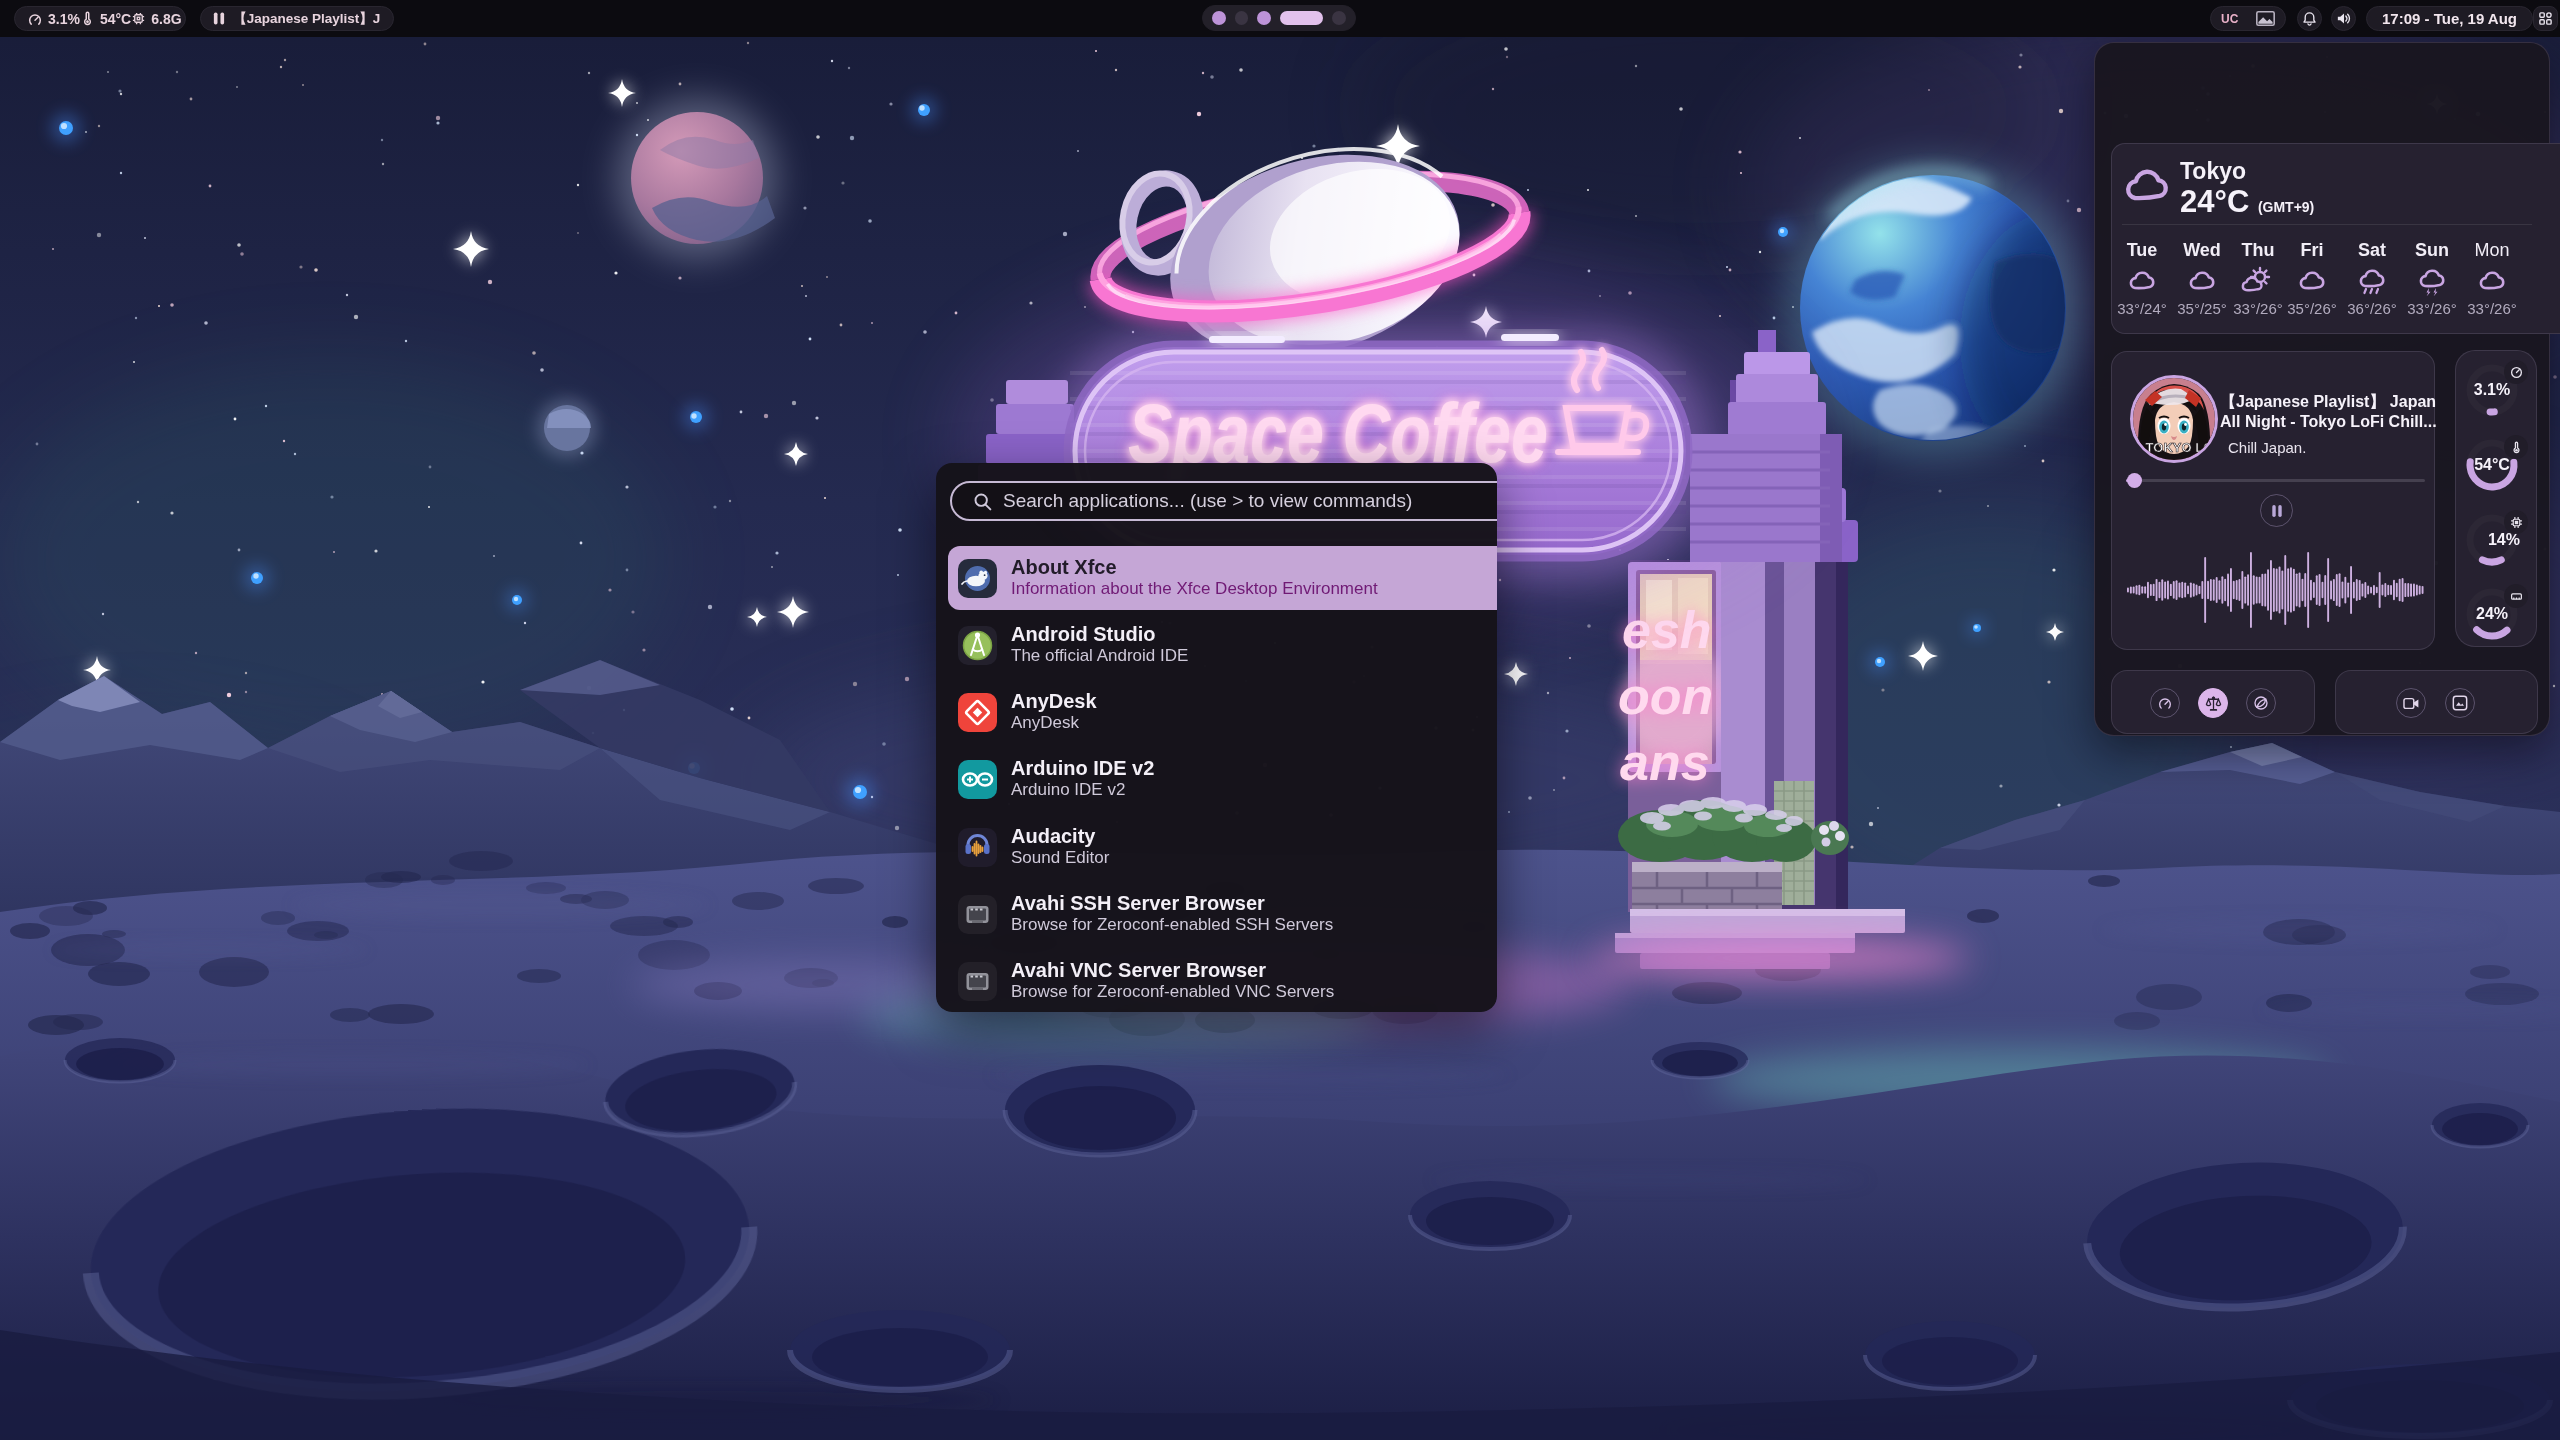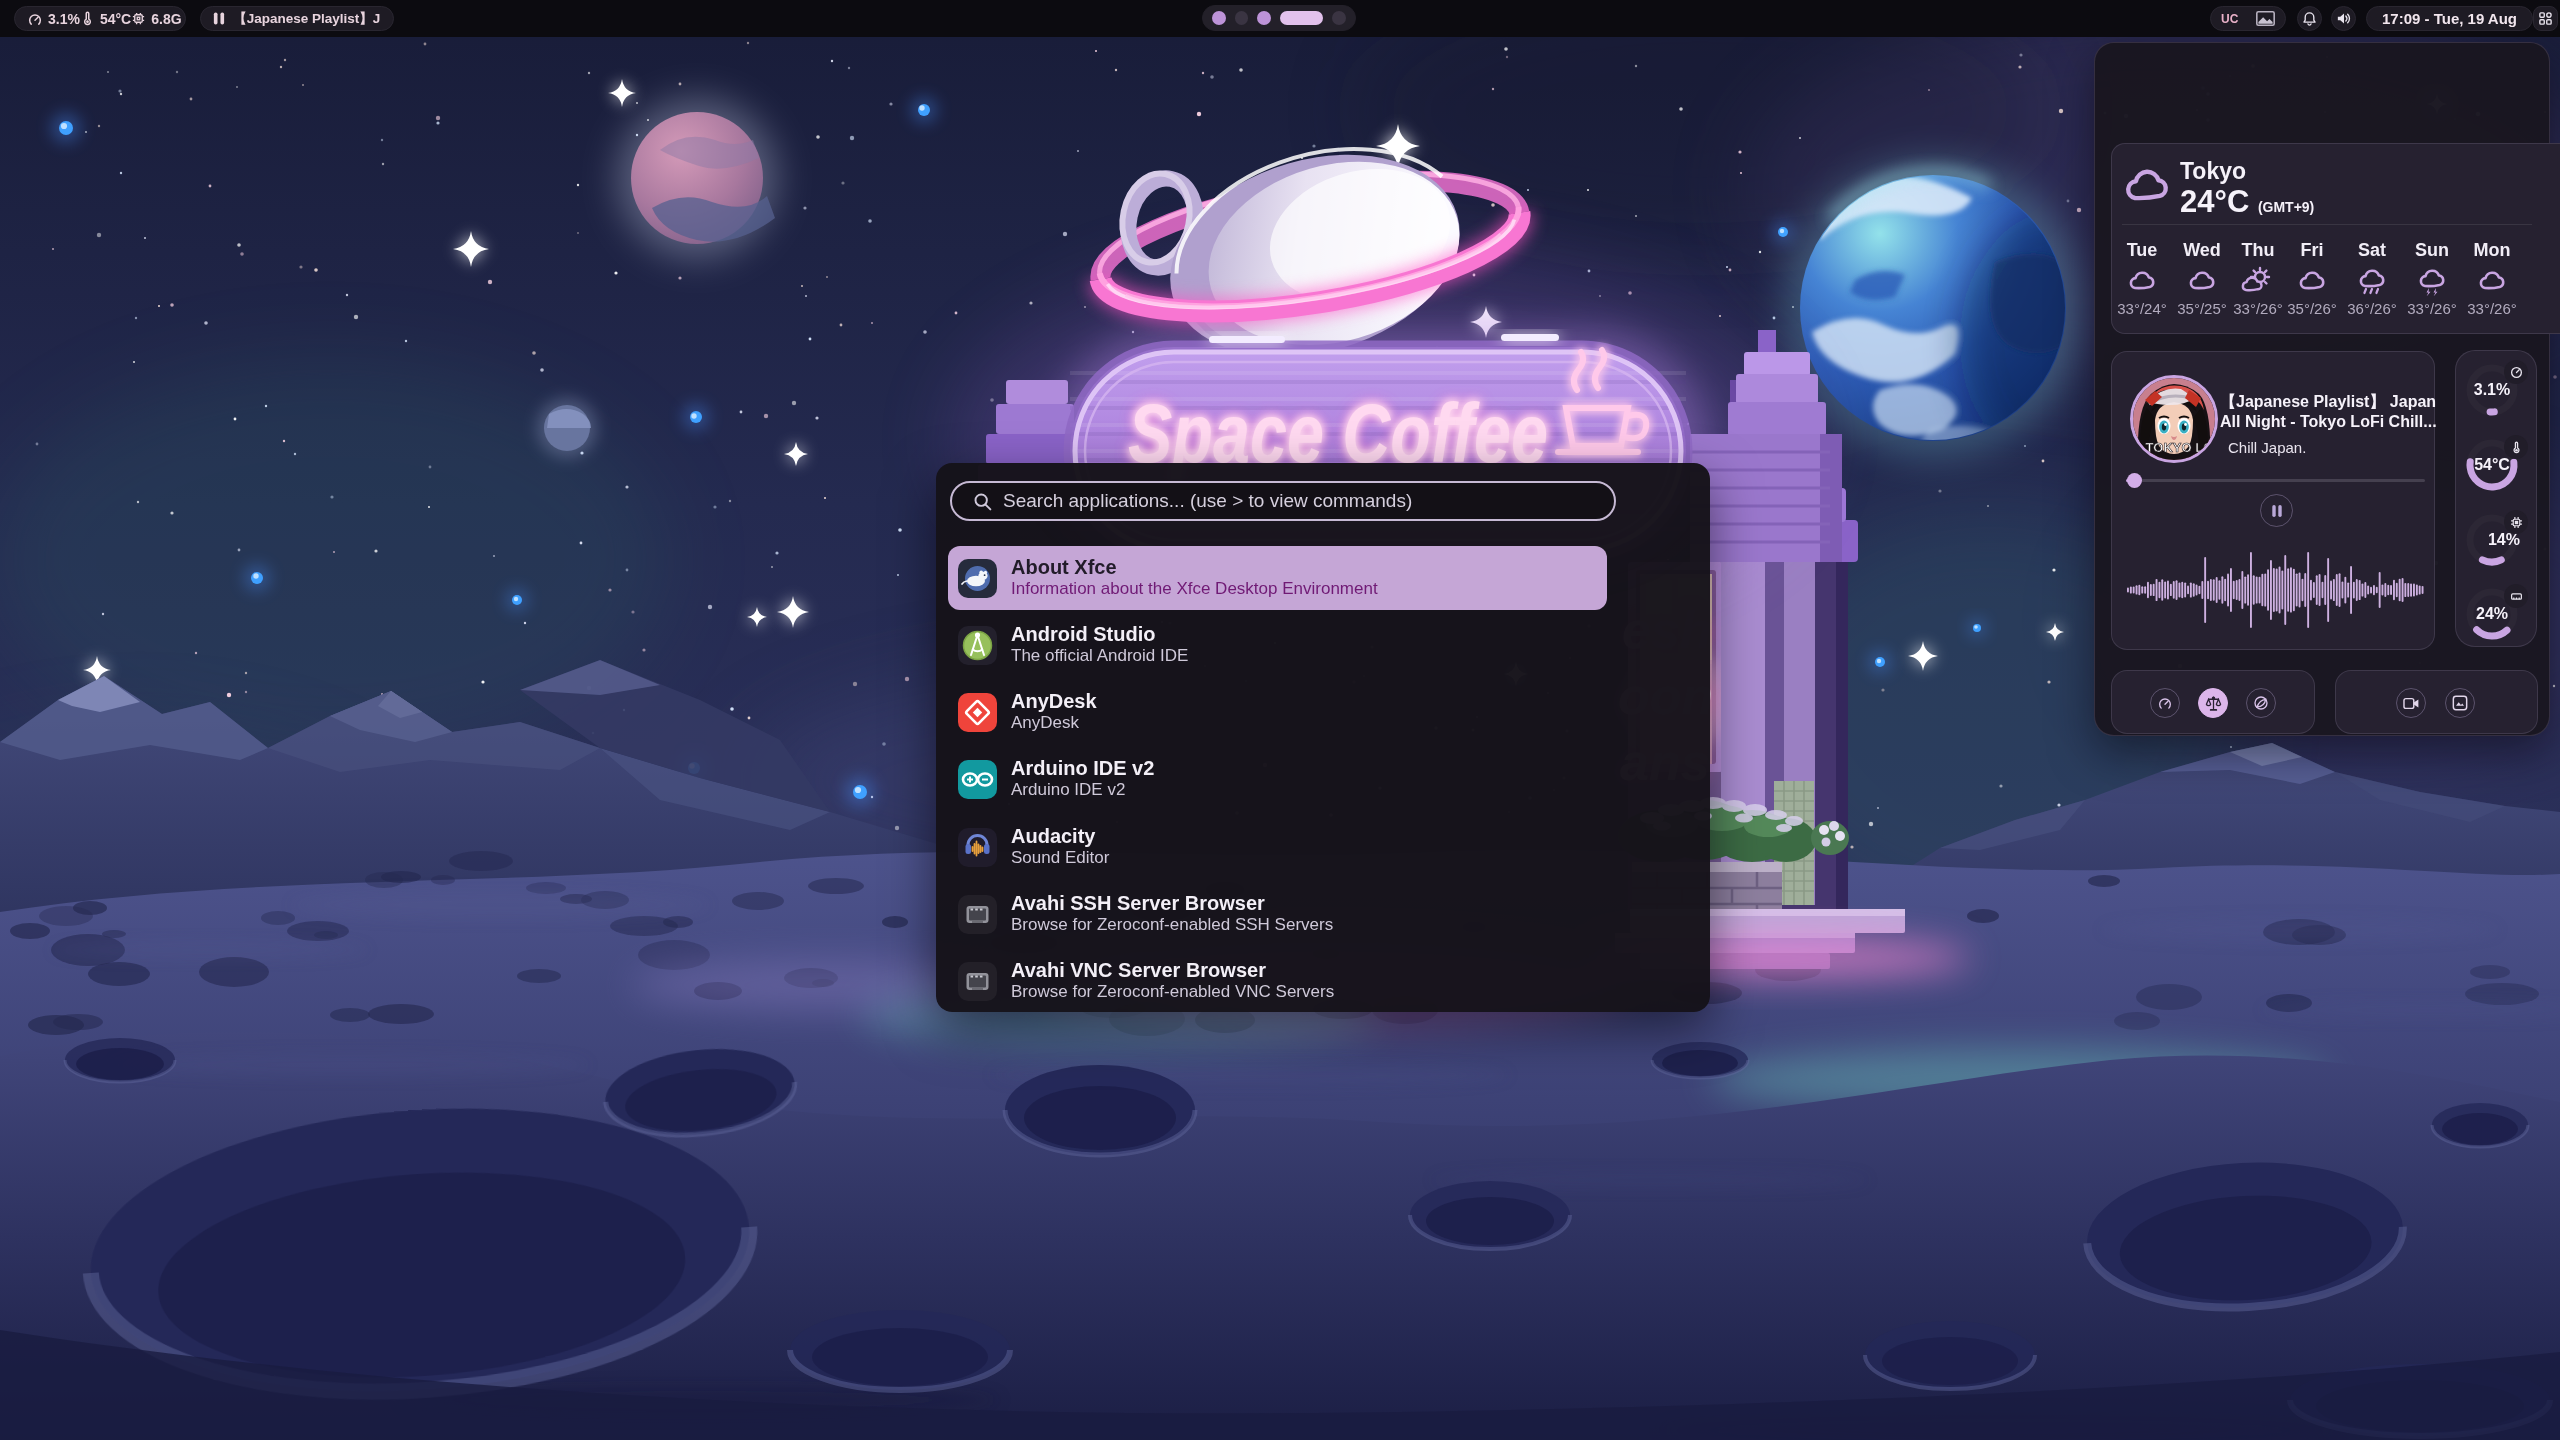--- a/index.html
+++ b/index.html
@@ -2,21 +2,21 @@
 <html><head><meta charset="utf-8">
 <style>
 *{margin:0;padding:0;box-sizing:border-box}
 html,body{width:2560px;height:1440px;overflow:hidden;background:#10132a;font-family:"Liberation Sans",sans-serif}
 #wall{position:absolute;left:0;top:0;width:2560px;height:1440px}
 
 #bar{position:absolute;left:0;top:0;width:2560px;height:37px;background:#0c0b10;z-index:5}
 .pill{position:absolute;top:6px;height:25px;background:#1e1b24;border:1px solid #292630;border-radius:13px;display:flex;align-items:center;color:#e8d4de;font-size:14px;font-weight:bold}
 .pic{display:flex;align-items:center;gap:5px}
 
-#laun{position:absolute;left:936px;top:463px;width:774px;height:549px;background:rgba(21,18,26,0.975);border-radius:16px;z-index:4;overflow:hidden;box-shadow:0 18px 50px rgba(5,4,12,0.55)}
+#laun{position:absolute;left:936px;top:463px;width:561px;height:549px;background:rgba(21,18,26,0.975);border-radius:16px;z-index:4;overflow:hidden;box-shadow:0 18px 50px rgba(5,4,12,0.55)}
 #search{position:absolute;left:14px;top:18px;width:666px;height:40px;border:2px solid #c6b9d4;border-radius:20px;background:#131016;display:flex;align-items:center;color:#d5cfdd;font-size:19px}
 #rows{position:absolute;left:0;top:76px;width:694px}
 .row{position:absolute;left:12px;width:659px;height:64px;display:flex;align-items:center}
 .ric{width:39px;height:39px;border-radius:10px;margin-left:10px;flex:0 0 39px}
 .rtx{margin-left:14px;line-height:21px}
 .rt1{font-size:20px;font-weight:bold;color:#f3eff7}
 .rt2{font-size:17px;color:#cfc9d9}
 .hl{background:#c5a6d6;border-radius:12px}
 .hl .rt1{color:#221c29}.hl .rt2{color:#701a75}
 
@@ -1160,21 +1160,21 @@
             </g>
             <g fill="#c9a5e2">
               <path d="M12,22 l-2.5,4.5 h2 l-2,4 4,-4.8 h-2z"></path>
               <path d="M19,22 l-2.5,4.5 h2 l-2,4 4,-4.8 h-2z"></path>
             </g>
           </svg>
         </div>
         <div style="position:absolute;left:-34px;top:60px;width:68px;color:#b2abbe;font-size:15px">33°/26°</div>
       </div>
       <div style="position:absolute;left:380px;top:96px;width:0;text-align:center">
-        <div style="position:absolute;left:-30px;width:60px;color:#f1edf6;font-size:18px;font-weight:bold">Mon</div>
+        <div style="position:absolute;left:-30px;width:60px;color:#f1edf6;font-size:18px;font-weight:normal">Mon</div>
         <div style="position:absolute;left:-17px;top:26px;width:34px;height:30px;display:flex;justify-content:center">
           <svg width="30" height="26" viewBox="0 0 30 26">
             <g transform="translate(1,3)">
               <path d="M7,19 a5,5 0 0 1 0.5,-9.9 a7,7 0 0 1 13.4,-0.6 a4.8,4.8 0 0 1 0.8,9.4 q-7,1.6 -14.7,1.1z" fill="none" stroke="#c9a5e2" stroke-width="2.6" stroke-linejoin="round"></path>
             </g>
           </svg>
         </div>
         <div style="position:absolute;left:-34px;top:60px;width:68px;color:#b2abbe;font-size:15px">33°/26°</div>
       </div>
 </div>

